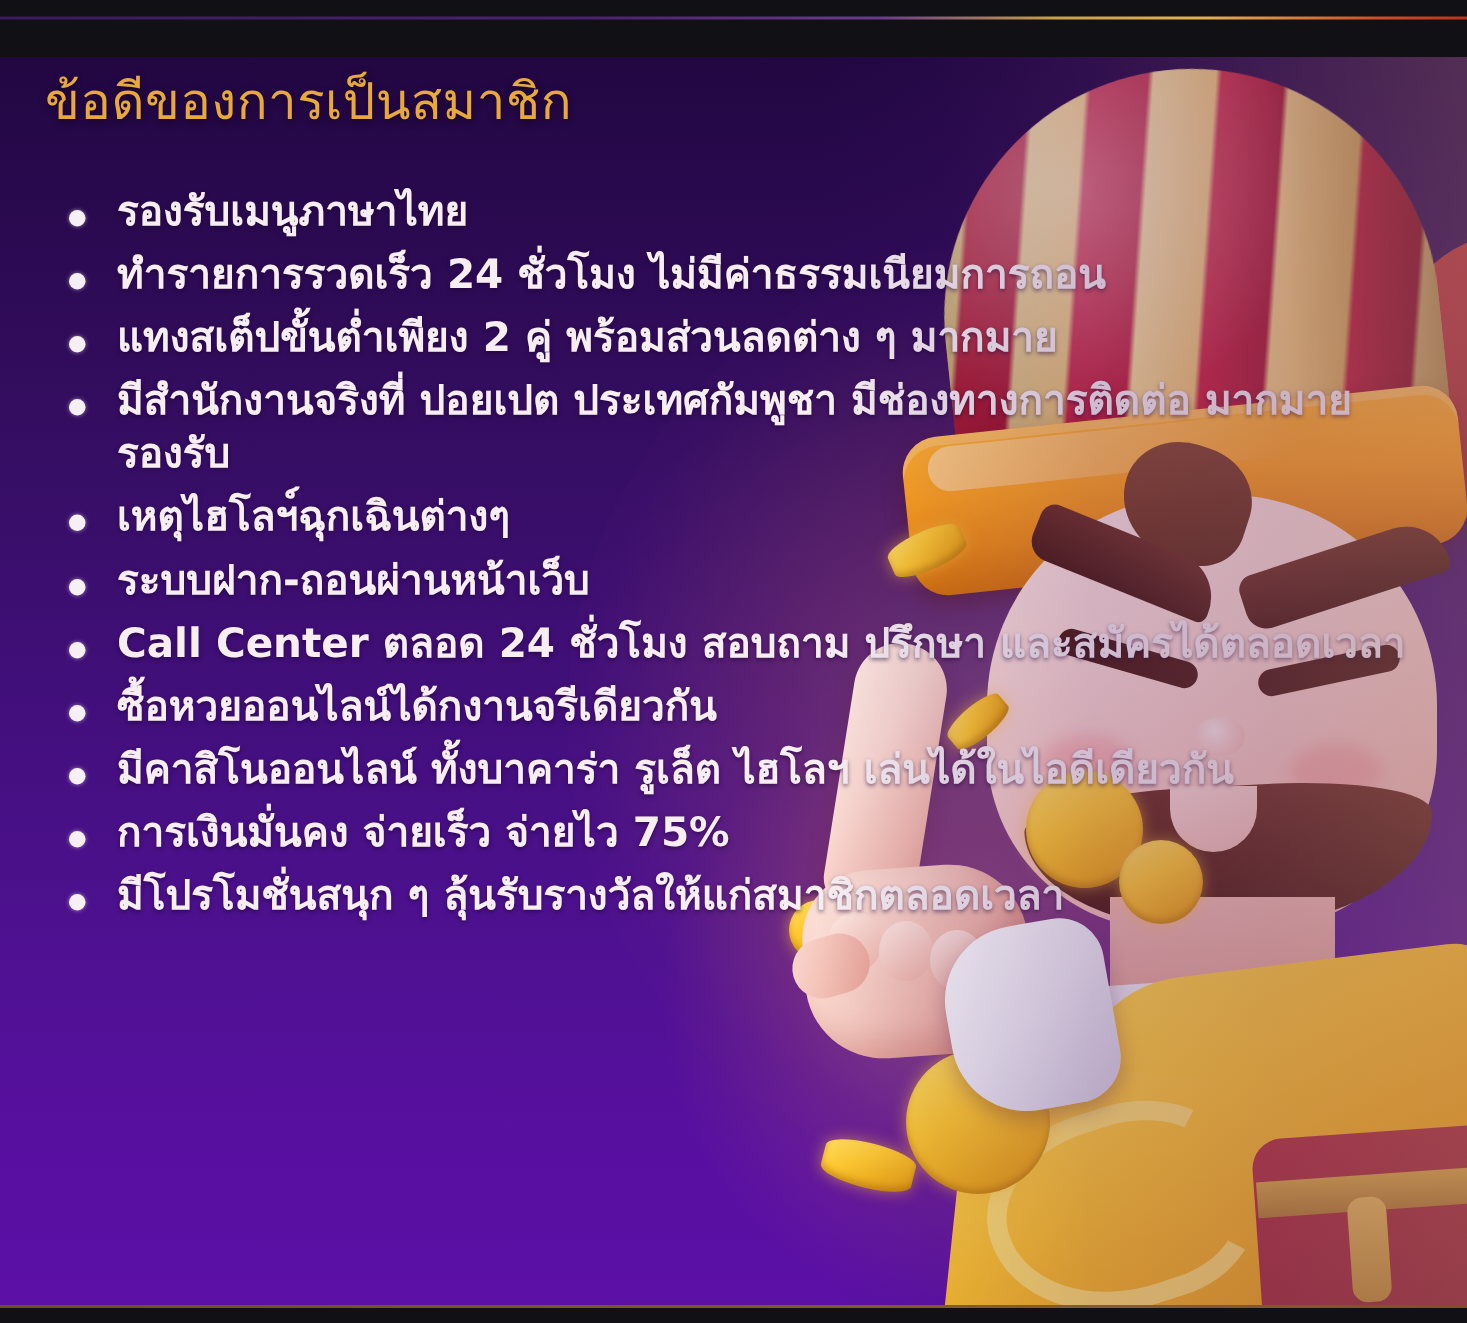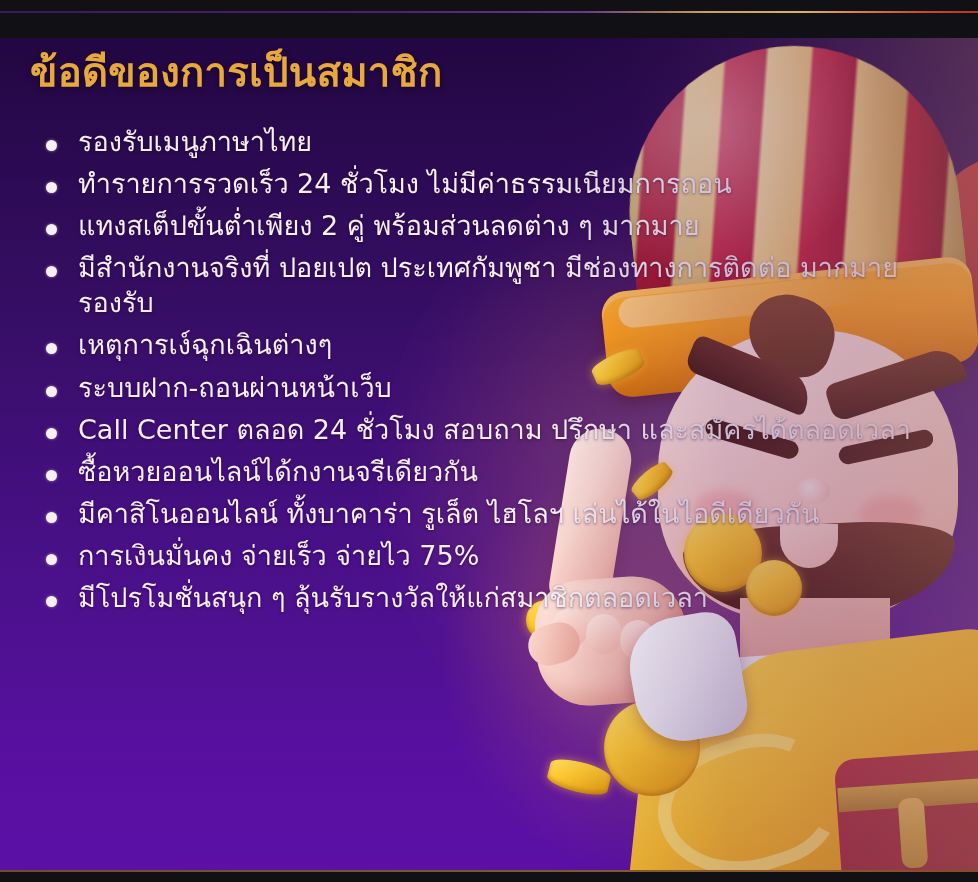--- a/index.html
+++ b/index.html
@@ -132,26 +132,26 @@
     box-shadow:0 6px 14px rgba(70,20,60,.3);}
 
   
   .coin{position:absolute;border-radius:50%;
     background:linear-gradient(150deg,#ffe066 0%,#ffc92e 42%,#e79a08 100%);
     box-shadow:0 0 10px rgba(255,190,60,.55), inset 0 -3px 4px rgba(160,100,0,.45);}
   .coin.flat{border-radius:50%/28%;}
 
   
   .content{position:absolute;left:0;top:0;width:978px;height:834px;z-index:20;}
-  .title{position:absolute;left:30px;top:12px;font-size:40px;font-weight:bold;
+  .title{position:absolute;left:30px;top:12px;font-size:34px;font-weight:normal;
     color:#e8a93c;letter-spacing:.3px;line-height:1.1;
     text-shadow:0 2px 6px rgba(0,0,0,.45);}
   ul.benefits{list-style:none;margin:0;padding:0;position:absolute;left:30px;top:86px;width:930px;}
   ul.benefits li{position:relative;padding-left:48px;margin:0 0 7px 0;
-    font-size:27px;line-height:1.30;color:#f7eef2;font-weight:400;
+    font-size:27px;line-height:1.30;color:#f7eef2;font-weight:700;
     text-shadow:0 1px 3px rgba(30,0,50,.55);}
   ul.benefits li::before{content:"";position:absolute;left:16px;top:16px;width:11px;height:11px;
     border-radius:50%;background:#f6eff3;box-shadow:0 0 3px rgba(255,255,255,.5);}
 
   
   .text-fade{position:absolute;right:0;top:0;width:430px;height:834px;z-index:25;pointer-events:none;
     background:linear-gradient(to right, rgba(40,10,75,0) 0%, rgba(60,18,100,.12) 18%, rgba(90,40,110,.25) 42%, rgba(120,70,110,.35) 70%, rgba(150,100,110,.42) 100%);
     mix-blend-mode:normal;}
   .char-over{position:absolute;right:0;top:0;width:470px;height:834px;z-index:26;pointer-events:none;opacity:.55;}
 </style>
@@ -213,21 +213,21 @@
 
     <div class="char-over"></div>
 
     <div class="content">
       <div class="title">ข้อดีของการเป็นสมาชิก</div>
       <ul class="benefits">
         <li>รองรับเมนูภาษาไทย</li>
         <li>ทำรายการรวดเร็ว 24 ชั่วโมง ไม่มีค่าธรรมเนียมการถอน</li>
         <li>แทงสเต็ปขั้นต่ำเพียง 2 คู่ พร้อมส่วนลดต่าง ๆ มากมาย</li>
         <li>มีสำนักงานจริงที่ ปอยเปต ประเทศกัมพูชา มีช่องทางการติดต่อ มากมาย รองรับ</li>
-        <li>เหตุการเง์ฉุกเฉินต่างๆ</li>
+        <li>เหตุไฮโลฯ์ฉุกเฉินต่างๆ</li>
         <li>ระบบฝาก-ถอนผ่านหน้าเว็บ</li>
         <li>Call Center ตลอด 24 ชั่วโมง สอบถาม ปรึกษา และสมัครได้ตลอดเวลา</li>
         <li>ซื้อหวยออนไลน์ได้กงานจรีเดียวกัน</li>
         <li>มีคาสิโนออนไลน์ ทั้งบาคาร่า รูเล็ต ไฮโลฯ เล่นได้ในไอดีเดียวกัน</li>
         <li>การเงินมั่นคง จ่ายเร็ว จ่ายไว 75%</li>
         <li>มีโปรโมชั่นสนุก ๆ ลุ้นรับรางวัลให้แก่สมาชิกตลอดเวลา</li>
       </ul>
     </div>
 
     <div class="text-fade"></div>

